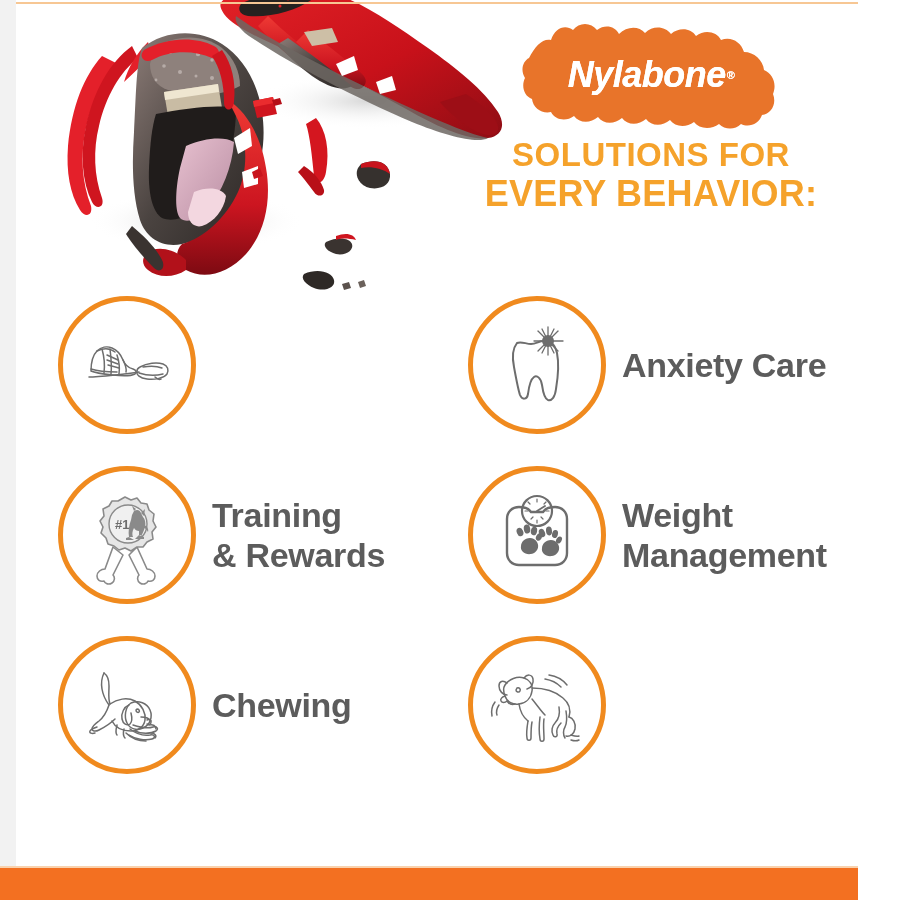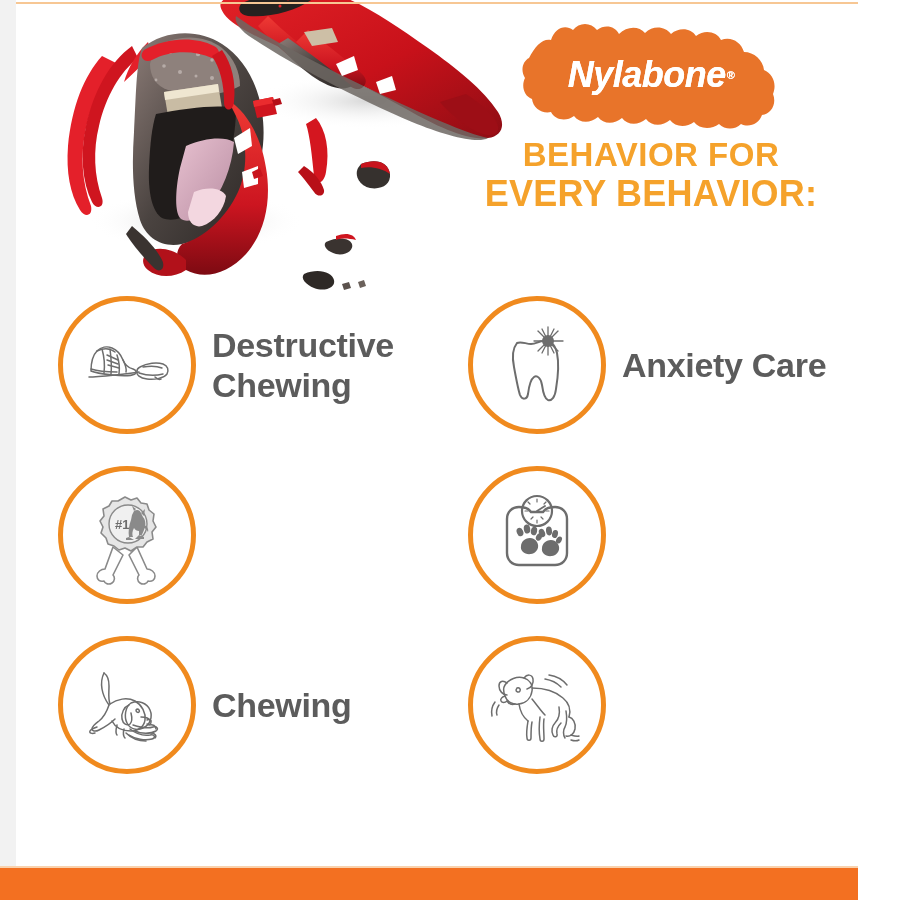--- a/index.html
+++ b/index.html
@@ -323,21 +323,21 @@
           C69,104 58,103 53,96 C45,102 34,100 30,92 C21,94 12,88 11,79
           C3,76 0,66 4,58 C-1,50 2,41 8,38 Z"></path>
       </svg>
       <div id="logo-wordmark">
           <span>Nylabone</span>
           <span class="reg">®</span>
         </div>
     </div>
 
     <div id="headline">
-      <span class="l1">BEHAVIOR FOR</span>
+      <span class="l1">SOLUTIONS FOR</span>
       <span class="l2">EVERY BEHAVIOR:</span>
     </div>
 
     <div id="benefits">
 
       <div class="brow">
 
         <div class="bcell col1">
           <div class="circle">
             <svg width="100" height="100" viewBox="0 0 100 100">
@@ -354,22 +354,20 @@
                 <path d="M46,45 C48,49 50,53 49,57"></path>
                 <path d="M14,54 C20,56 30,57 40,57"></path>
                 <path d="M63,52 C70,48 80,47 86,49 C91,51 92,55 90,59
                          C87,63 78,65 70,64 C63,63 59,60 60,56 C60,54 61,53 63,52 Z"></path>
                 <path d="M66,52 C72,51 80,51 85,53"></path>
                 <path d="M62,58 C68,60 78,61 86,59"></path>
                 <path d="M78,62 C80,64 82,65 84,64"></path>
               </g>
             </svg>
           </div>
-          <div class="blabel">Destructive
-Chewing</div>
         </div>
 
         <div class="bcell col2">
           <div class="circle">
             <svg width="100" height="100" viewBox="0 0 100 100">
               <g fill="none" stroke="#6d6d6d" stroke-width="2" stroke-linecap="round" stroke-linejoin="round">
                 <path d="M30,28 C26,33 25,42 27,52 C29,63 31,74 33,80
                          C35,85 40,85 41,79 C42,71 44,64 47,62
                          C50,60 54,63 55,70 C56,77 58,84 61,85
                          C65,86 68,82 69,74 C71,62 72,48 70,38
@@ -417,20 +415,22 @@
                          C67,46 65,49 64,52 L64,50 L62,50 L62,46 C60,46 58,45 57,43
                          C55,46 55,50 56,52 L52,52 C51,47 52,40 54,35 L55,30 Z"></path>
                 <path d="M57,26 L55,21 L59,24 Z"></path>
                 <path d="M64,28 L68,24 L67,31 Z"></path>
                 <path d="M62,50 L67,52 L67,54 L58,54 Z"></path>
                 <path d="M52,52 L49,53 L49,55 L57,55 Z"></path>
                 <path d="M67,40 C70,41 72,44 71,47 C70,45 68,43 67,43 Z"></path>
               </g>
             </svg>
           </div>
+          <div class="blabel">Training
+&amp; Rewards</div>
         </div>
 
         <div class="bcell col2">
           <div class="circle">
             <svg width="100" height="100" viewBox="0 0 100 100">
 
               <circle cx="50" cy="26" r="15" fill="#ffffff" stroke="#6d6d6d" stroke-width="2.2"></circle>
               <g stroke="#6d6d6d" stroke-width="1.2" stroke-linecap="round">
                 <path d="M50,14 L50,17"></path>
                   <path d="M41,17 L43,19"></path>
@@ -459,20 +459,22 @@
               <g fill="#6d6d6d">
                 <ellipse cx="55" cy="48" rx="3.0" ry="4.2" transform="rotate(-22 55 48)"></ellipse>
                 <ellipse cx="62" cy="46" rx="3.0" ry="4.4" transform="rotate(-6 62 46)"></ellipse>
                 <ellipse cx="68" cy="49" rx="2.9" ry="4.1" transform="rotate(14 68 49)"></ellipse>
                 <ellipse cx="72" cy="55" rx="2.6" ry="3.7" transform="rotate(32 72 55)"></ellipse>
                 <path d="M57,58 C61,54 68,54 71,59 C74,64 71,70 65,71
                          C59,72 54,68 55,63 C55,61 56,59 57,58 Z"></path>
               </g>
             </svg>
           </div>
+          <div class="blabel">Weight
+Management</div>
         </div>
       </div>
 
       <div class="brow">
 
         <div class="bcell col1">
           <div class="circle">
             <svg width="100" height="100" viewBox="0 0 100 100">
               <g fill="none" stroke="#6d6d6d" stroke-width="1.5" stroke-linecap="round" stroke-linejoin="round">
 

